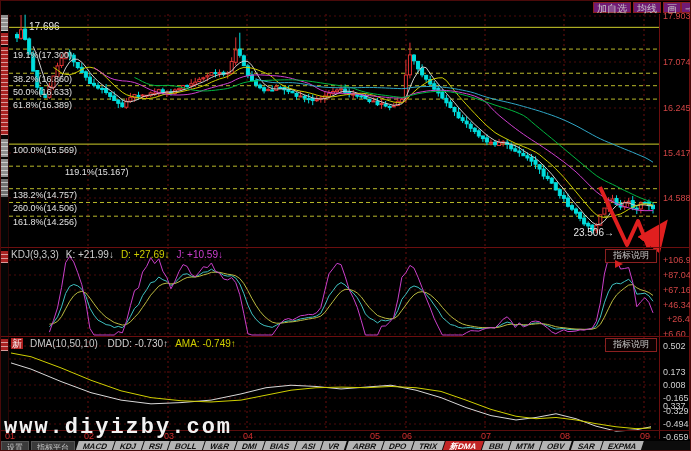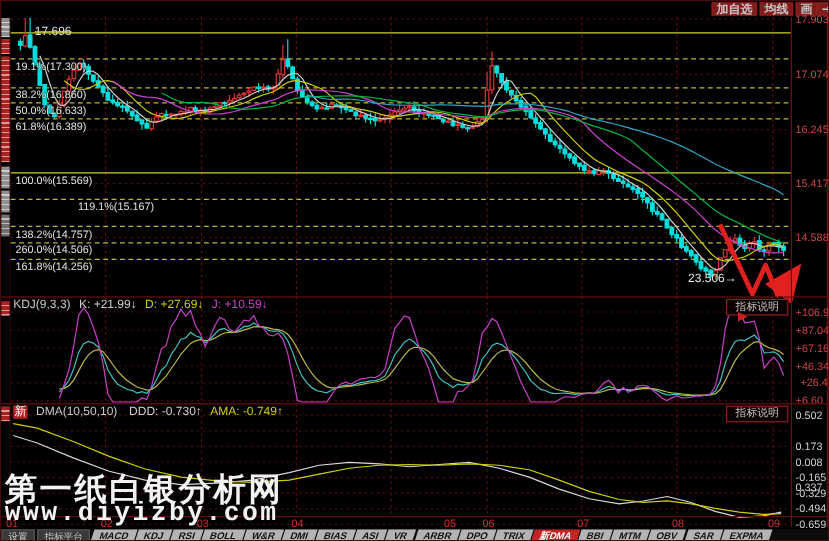--- a/index.html
+++ b/index.html
@@ -4,21 +4,21 @@
 <style>
   html,body{margin:0;padding:0;background:#000;}
   #app{position:relative;width:691px;height:451px;background:#000;overflow:hidden;
        font-family:"Liberation Sans",sans-serif;border:1px solid #4a0a0a;box-sizing:border-box;}
   .abs{position:absolute;}
   
   #hdr{position:absolute;left:8px;top:0;width:683px;height:13px;border-bottom:1px dashed #7a1010;
        font-size:10px;line-height:12px;white-space:nowrap;color:#c8c8c8;}
   #hdr span{margin-right:6px;}
   .hbtn{position:absolute;top:1px;height:11px;line-height:11px;font-size:10px;color:#c8c8c8;
-        border:1px solid #8b2020;background:#7f1d1d;padding:0 3px;box-sizing:border-box;font-weight:bold;}
+        border:1px solid #8b2020;background:#701a75;padding:0 3px;box-sizing:border-box;}
   
   #lstrip{position:absolute;left:0;top:13px;width:7px;height:418px;background:#050505;border-right:1px solid #2a0606;}
   
   .panel-sep{position:absolute;left:0;width:691px;height:0;border-top:1px solid #6b0e0e;}
   .ticklab{position:absolute;font-size:9px;line-height:9px;}
   .tick-red{color:#d04545;}
   .tick-gray{color:#cfcfcf;}
   .fiblab{position:absolute;font-size:9px;line-height:9px;color:#e0e0e0;text-shadow:0 0 2px #000;}
   .helpbtn{position:absolute;width:50px;height:12px;border:1px solid #8b2020;background:#0a0000;
            color:#c8c8c8;font-size:9px;line-height:11px;text-align:center;}
@@ -525,15 +525,14 @@
       <span class="month" style="left: 242px;">04</span>
       <span class="month" style="left: 321px; margin-left: 48px;">05</span>
       <span class="month" style="left: 401px;">06</span>
       <span class="month" style="left: 480px;">07</span>
       <span class="month" style="left: 559px;">08</span>
       <span class="month" style="left: 639px;">09</span>
     </div>
 
   <div id="tabs"><span class="tabL">设置</span><span class="tabL">指标平台</span><span class="tabI">MACD</span><span class="tabI">KDJ</span><span class="tabI">RSI</span><span class="tabI">BOLL</span><span class="tabI">W&amp;R</span><span class="tabI">DMI</span><span class="tabI">BIAS</span><span class="tabI">ASI</span><span class="tabI">VR</span><span class="tabI">ARBR</span><span class="tabI">DPO</span><span class="tabI">TRIX</span><span class="tabI active">新DMA</span><span class="tabI">BBI</span><span class="tabI">MTM</span><span class="tabI">OBV</span><span class="tabI">SAR</span><span class="tabI">EXPMA</span></div>
 
-  <div id="wm1">第一纸白银分析网</div>
   <div id="wm2">www.diyizby.com</div>
 </div>
 
 </body></html>

